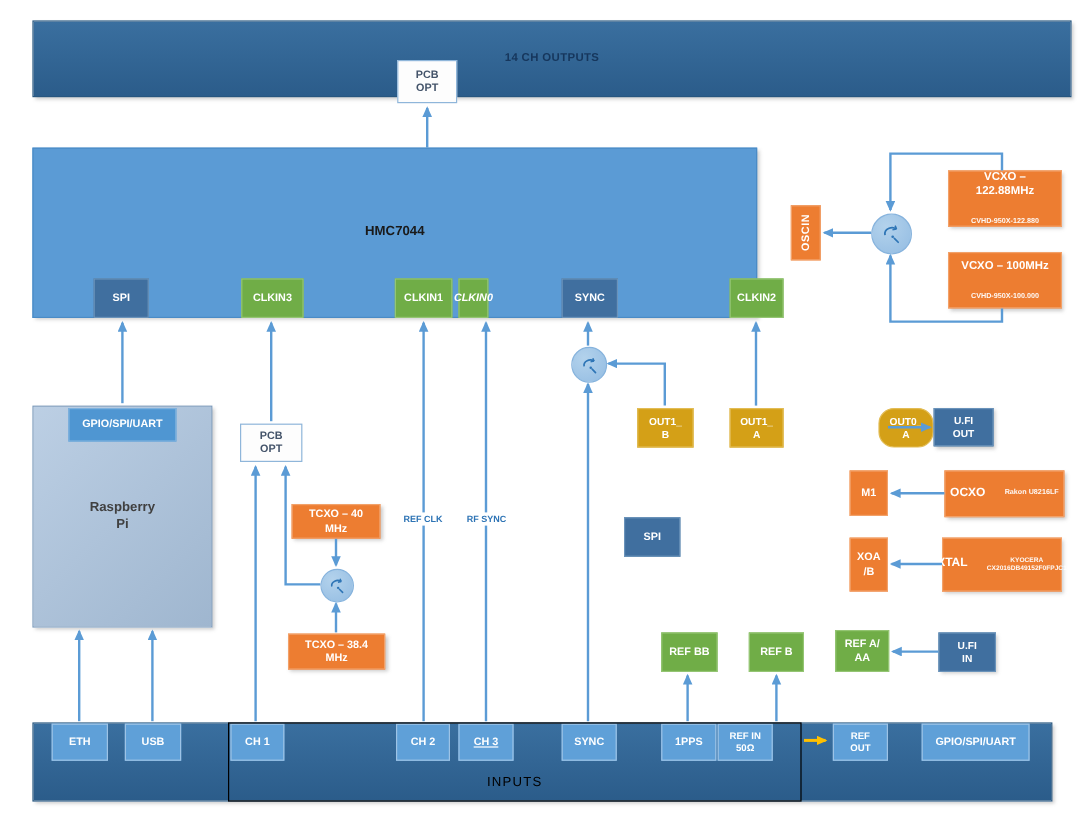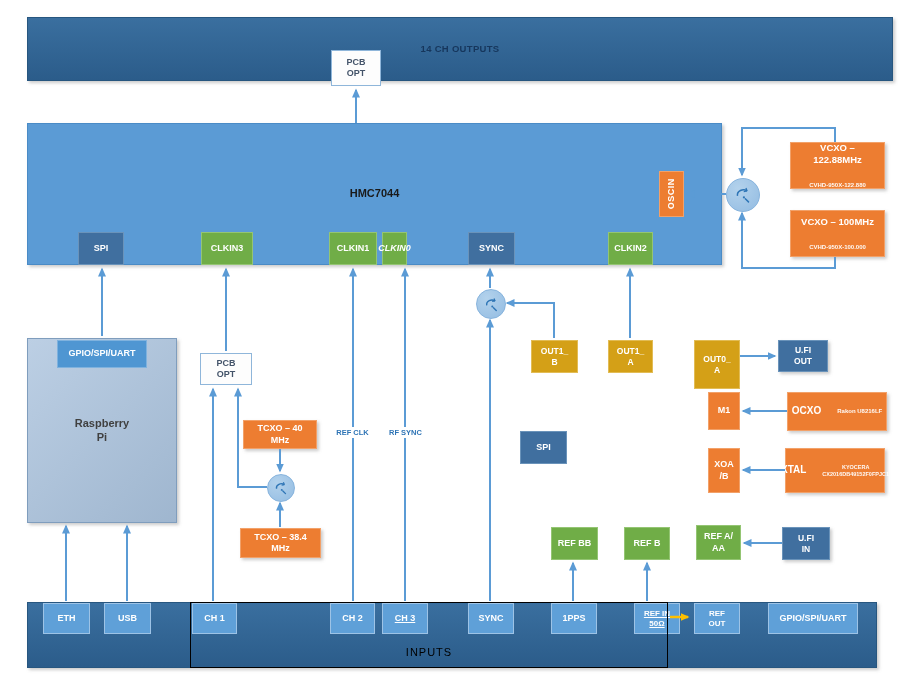--- a/index.html
+++ b/index.html
@@ -34,21 +34,21 @@
 
 <div id="stage">
 
   <div class="bx bar shadow" style="left:27px;top:17px;width:866px;height:64px;">
     <span style="font-size:9.5px;font-weight:bold;color:#16365C;letter-spacing:.3px;">14 CH OUTPUTS</span>
   </div>
 
   <div class="bx pcb" style="left:331px;top:50px;width:50px;height:36px;z-index:3;">PCB
 OPT</div>
 
-  <div class="bx bigblue shadow" style="left:27px;top:123px;width:695px;height:142px;">
+  <div class="bx bigblue shadow" style="left:27px;top:123px;width:604px;height:142px;">
     <span class="biglabel">HMC7044</span>
   </div>
   <div class="bx darkport" style="left:78px;top:232px;width:46px;height:33px;">SPI</div>
   <div class="bx greenport" style="left:201px;top:232px;width:52px;height:33px;">CLKIN3</div>
   <div class="bx greenport" style="left:329px;top:232px;width:48px;height:33px;">CLKIN1</div>
   <div class="bx greenport" style="left:382px;top:232px;width:25px;height:33px;font-style:italic;">CLKIN0</div>
   <div class="bx darkport" style="left:468px;top:232px;width:47px;height:33px;">SYNC</div>
   <div class="bx greenport" style="left:608px;top:232px;width:45px;height:33px;">CLKIN2</div>
   <div class="bx orangebx" style="left:659px;top:171px;width:25px;height:46px;">
     <span class="rot">OSCIN</span>
@@ -104,21 +104,21 @@
       <path d="M16.5 7.5 L12.8 8.2 M16.5 7.5 L15.2 4.4" fill="none" stroke="#2E75B6" stroke-width="1.6"></path>
       <circle cx="13" cy="14.5" r="1.3" fill="#2E75B6"></circle>
       <path d="M14.5 16 L18 19.5" stroke="#2E75B6" stroke-width="1.8" stroke-linecap="round"></path>
     </svg>
   </div>
 
   <div class="bx goldport" style="left:531px;top:340px;width:47px;height:33px;">OUT1_
 B</div>
   <div class="bx goldport" style="left:608px;top:340px;width:45px;height:33px;">OUT1_
 A</div>
-  <div class="bx goldport" style="left:694px;top:340px;width:46px;height:49px;">OUT0_
+  <div class="bx goldport" style="left:732px;top:340px;width:46px;height:33px;border-radius:13px;">OUT0_
 A</div>
   <div class="bx darkport" style="left:520px;top:431px;width:47px;height:33px;">SPI</div>
   <div class="bx orangebx" style="left:708px;top:392px;width:32px;height:38px;font-size:9px;font-weight:bold;">M1</div>
   <div class="bx orangebx" style="left:708px;top:448px;width:32px;height:45px;font-size:9px;font-weight:bold;">XOA
 /B</div>
   <div class="bx greenport" style="left:551px;top:527px;width:47px;height:33px;">REF BB</div>
   <div class="bx greenport" style="left:624px;top:527px;width:46px;height:33px;">REF B</div>
   <div class="bx greenport" style="left:696px;top:525px;width:45px;height:35px;">REF A/
 AA</div>
 
@@ -137,21 +137,21 @@
 IN</div>
 
   <div class="bx bar shadow" style="left:27px;top:602px;width:850px;height:66px;"></div>
   <div class="bx inputbx" style="left:43px;top:603px;width:47px;height:31px;">ETH</div>
   <div class="bx inputbx" style="left:104px;top:603px;width:47px;height:31px;">USB</div>
   <div class="bx inputbx" style="left:192px;top:603px;width:45px;height:31px;">CH 1</div>
   <div class="bx inputbx" style="left:330px;top:603px;width:45px;height:31px;">CH 2</div>
   <div class="bx inputbx" style="left:382px;top:603px;width:46px;height:31px;text-decoration:underline;">CH 3</div>
   <div class="bx inputbx" style="left:468px;top:603px;width:46px;height:31px;">SYNC</div>
   <div class="bx inputbx" style="left:551px;top:603px;width:46px;height:31px;">1PPS</div>
-  <div class="bx inputbx" style="left:634px;top:603px;width:46px;height:31px;font-size:8px;text-decoration:underline;">REF IN
+  <div class="bx inputbx" style="left:598px;top:603px;width:46px;height:31px;font-size:8px;">REF IN
 50Ω</div>
   <div class="bx inputbx" style="left:694px;top:603px;width:46px;height:31px;font-size:8px;">REF
 OUT</div>
   <div class="bx inputbx" style="left:768px;top:603px;width:90px;height:31px;">GPIO/SPI/UART</div>
 
   <div style="position:absolute;left:190px;top:602px;width:478px;height:66px;border:1.5px solid #000;
        box-sizing:border-box;z-index:4;"></div>
   <div class="bx" style="left:190px;top:644px;width:478px;height:18px;z-index:5;color:#000;
        font-size:11px;letter-spacing:1px;">INPUTS</div>
 

